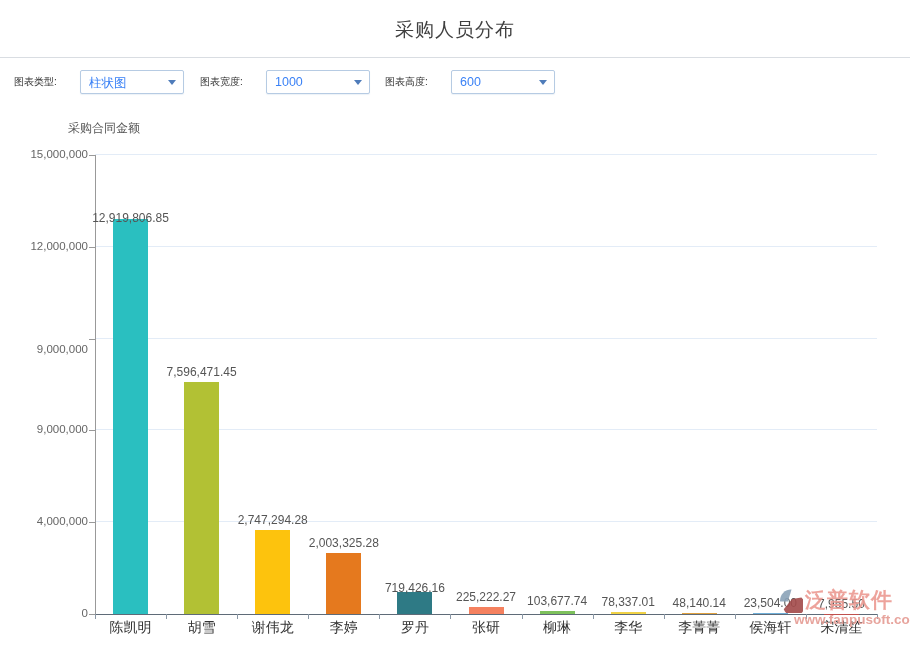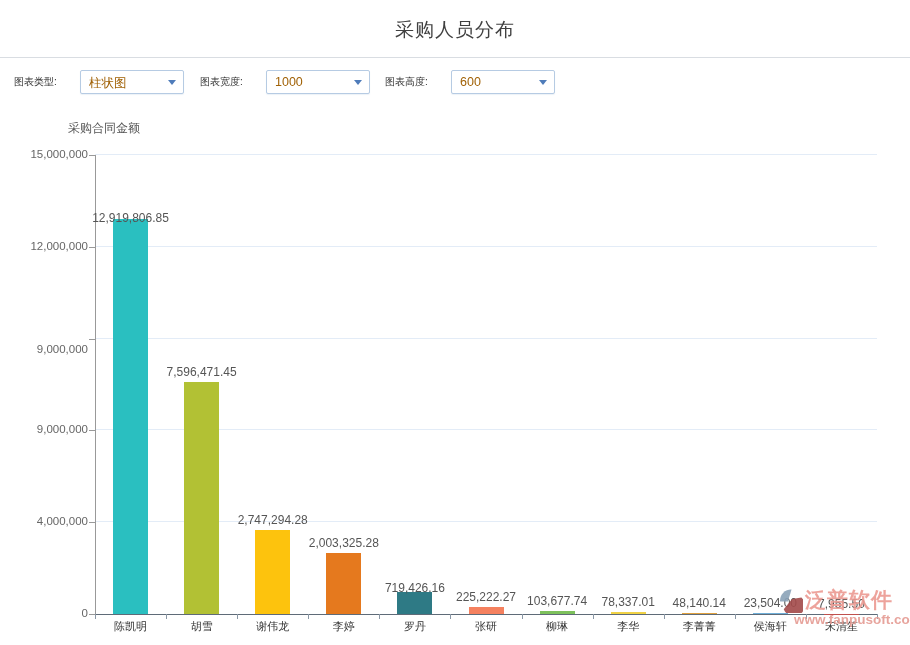--- a/index.html
+++ b/index.html
@@ -16,38 +16,38 @@
   }
   .header-sep{left:0;top:57px;width:910px;height:1px;background:#d9dde2;}
   
   .ctl-label{top:75px;font-size:10px;color:#333;}
   .select{
     top:70px;width:102px;height:22px;background:#fff;
     border:1px solid #b6cbe3;border-radius:2px;box-shadow:0 1px 1px rgba(180,200,225,.25);
     cursor:pointer;
   }
   .select-value{
-    position:absolute;left:8px;top:4px;font-size:12.5px;color:#a16207;white-space:nowrap;
+    position:absolute;left:8px;top:4px;font-size:12.5px;color:#3b82f6;white-space:nowrap;
   }
   .select-arrow{
     position:absolute;right:7px;top:9px;width:0;height:0;
     border-left:4.5px solid transparent;border-right:4.5px solid transparent;
     border-top:5.5px solid #4f7cba;
   }
   
   .y-name{left:68px;top:120px;font-size:12px;color:#555;}
   .gridline{height:1px;background:#e3ecf7;}
   .ytick-label{width:80px;text-align:right;font-size:11.5px;color:#666;}
   .ytick-mark{height:1px;background:#999;}
   .yaxis-line{width:1px;background:#999;}
   .xaxis-line{height:1px;background:#5f6b78;}
   .xtick-mark{width:1px;background:#8a97a5;}
   .bar{box-shadow:none;}
   .bar-value{width:140px;text-align:center;font-size:12px;color:#555;white-space:nowrap;}
-  .x-label{width:70px;text-align:center;font-size:11px;color:#333;white-space:nowrap;}
+  .x-label{width:70px;text-align:center;font-size:14px;color:#333;white-space:nowrap;}
   
   .watermark{
     left:778px;top:586px;width:132px;pointer-events:none;opacity:.9;z-index:50;
   }
   .wm-row{display:flex;align-items:center;}
   .wm-logo{width:25px;height:25px;flex:0 0 25px;margin-right:2px;}
   .wm-brand{
     font-size:21px;font-weight:bold;color:#ec9a92;letter-spacing:1px;white-space:nowrap;
   }
   .wm-url{

